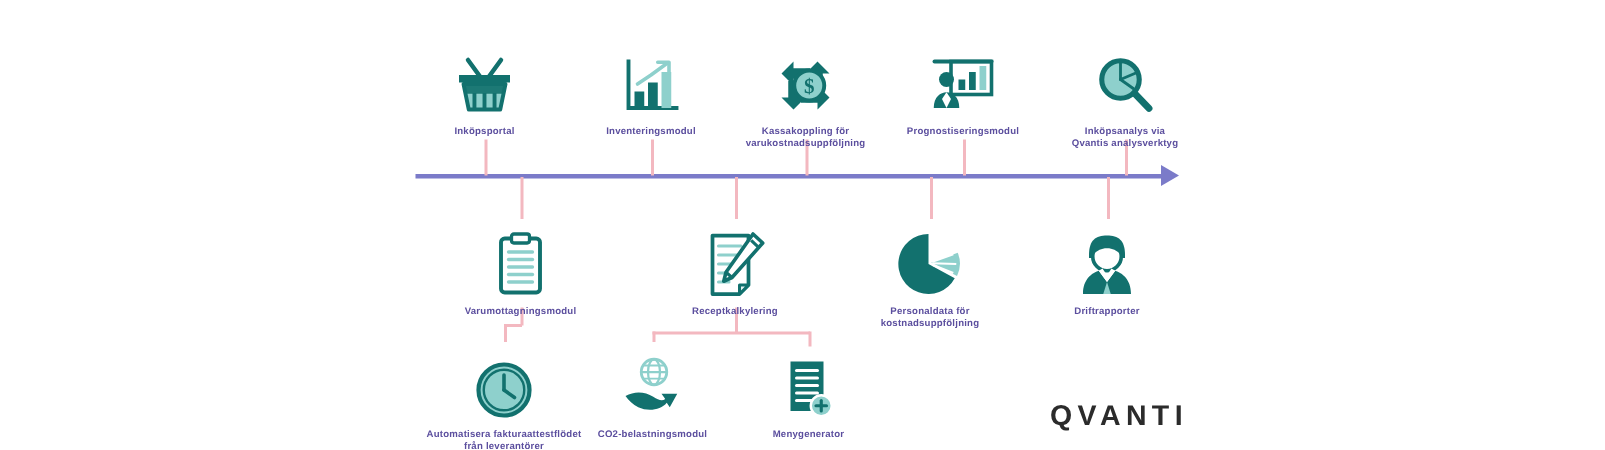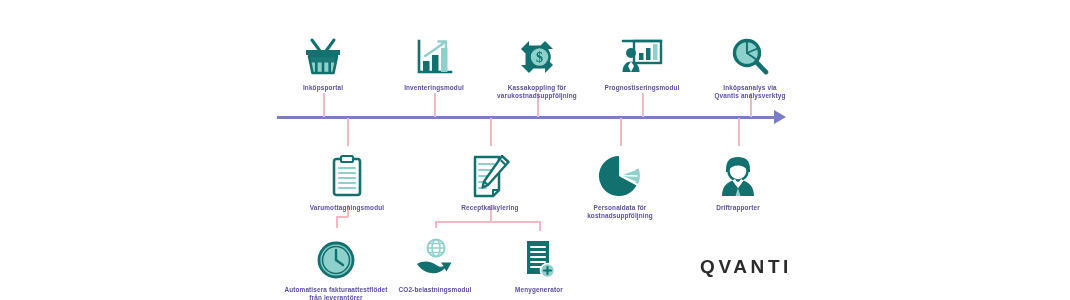--- a/index.html
+++ b/index.html
@@ -76,21 +76,21 @@
     font-weight: bold;
     color: #5b4e9e;
     letter-spacing: 0.15px;
     white-space: pre-line;
   }
 
   
   .brand {
     position: absolute;
     right: 278px;
-    top: 256px;
+    top: 267px;
     font-size: 19px;
     font-weight: bold;
     letter-spacing: 3.6px;
     color: #2b2b2b;
     font-family: "Liberation Sans", sans-serif;
   }
 </style>
 </head>
 <body>
 

